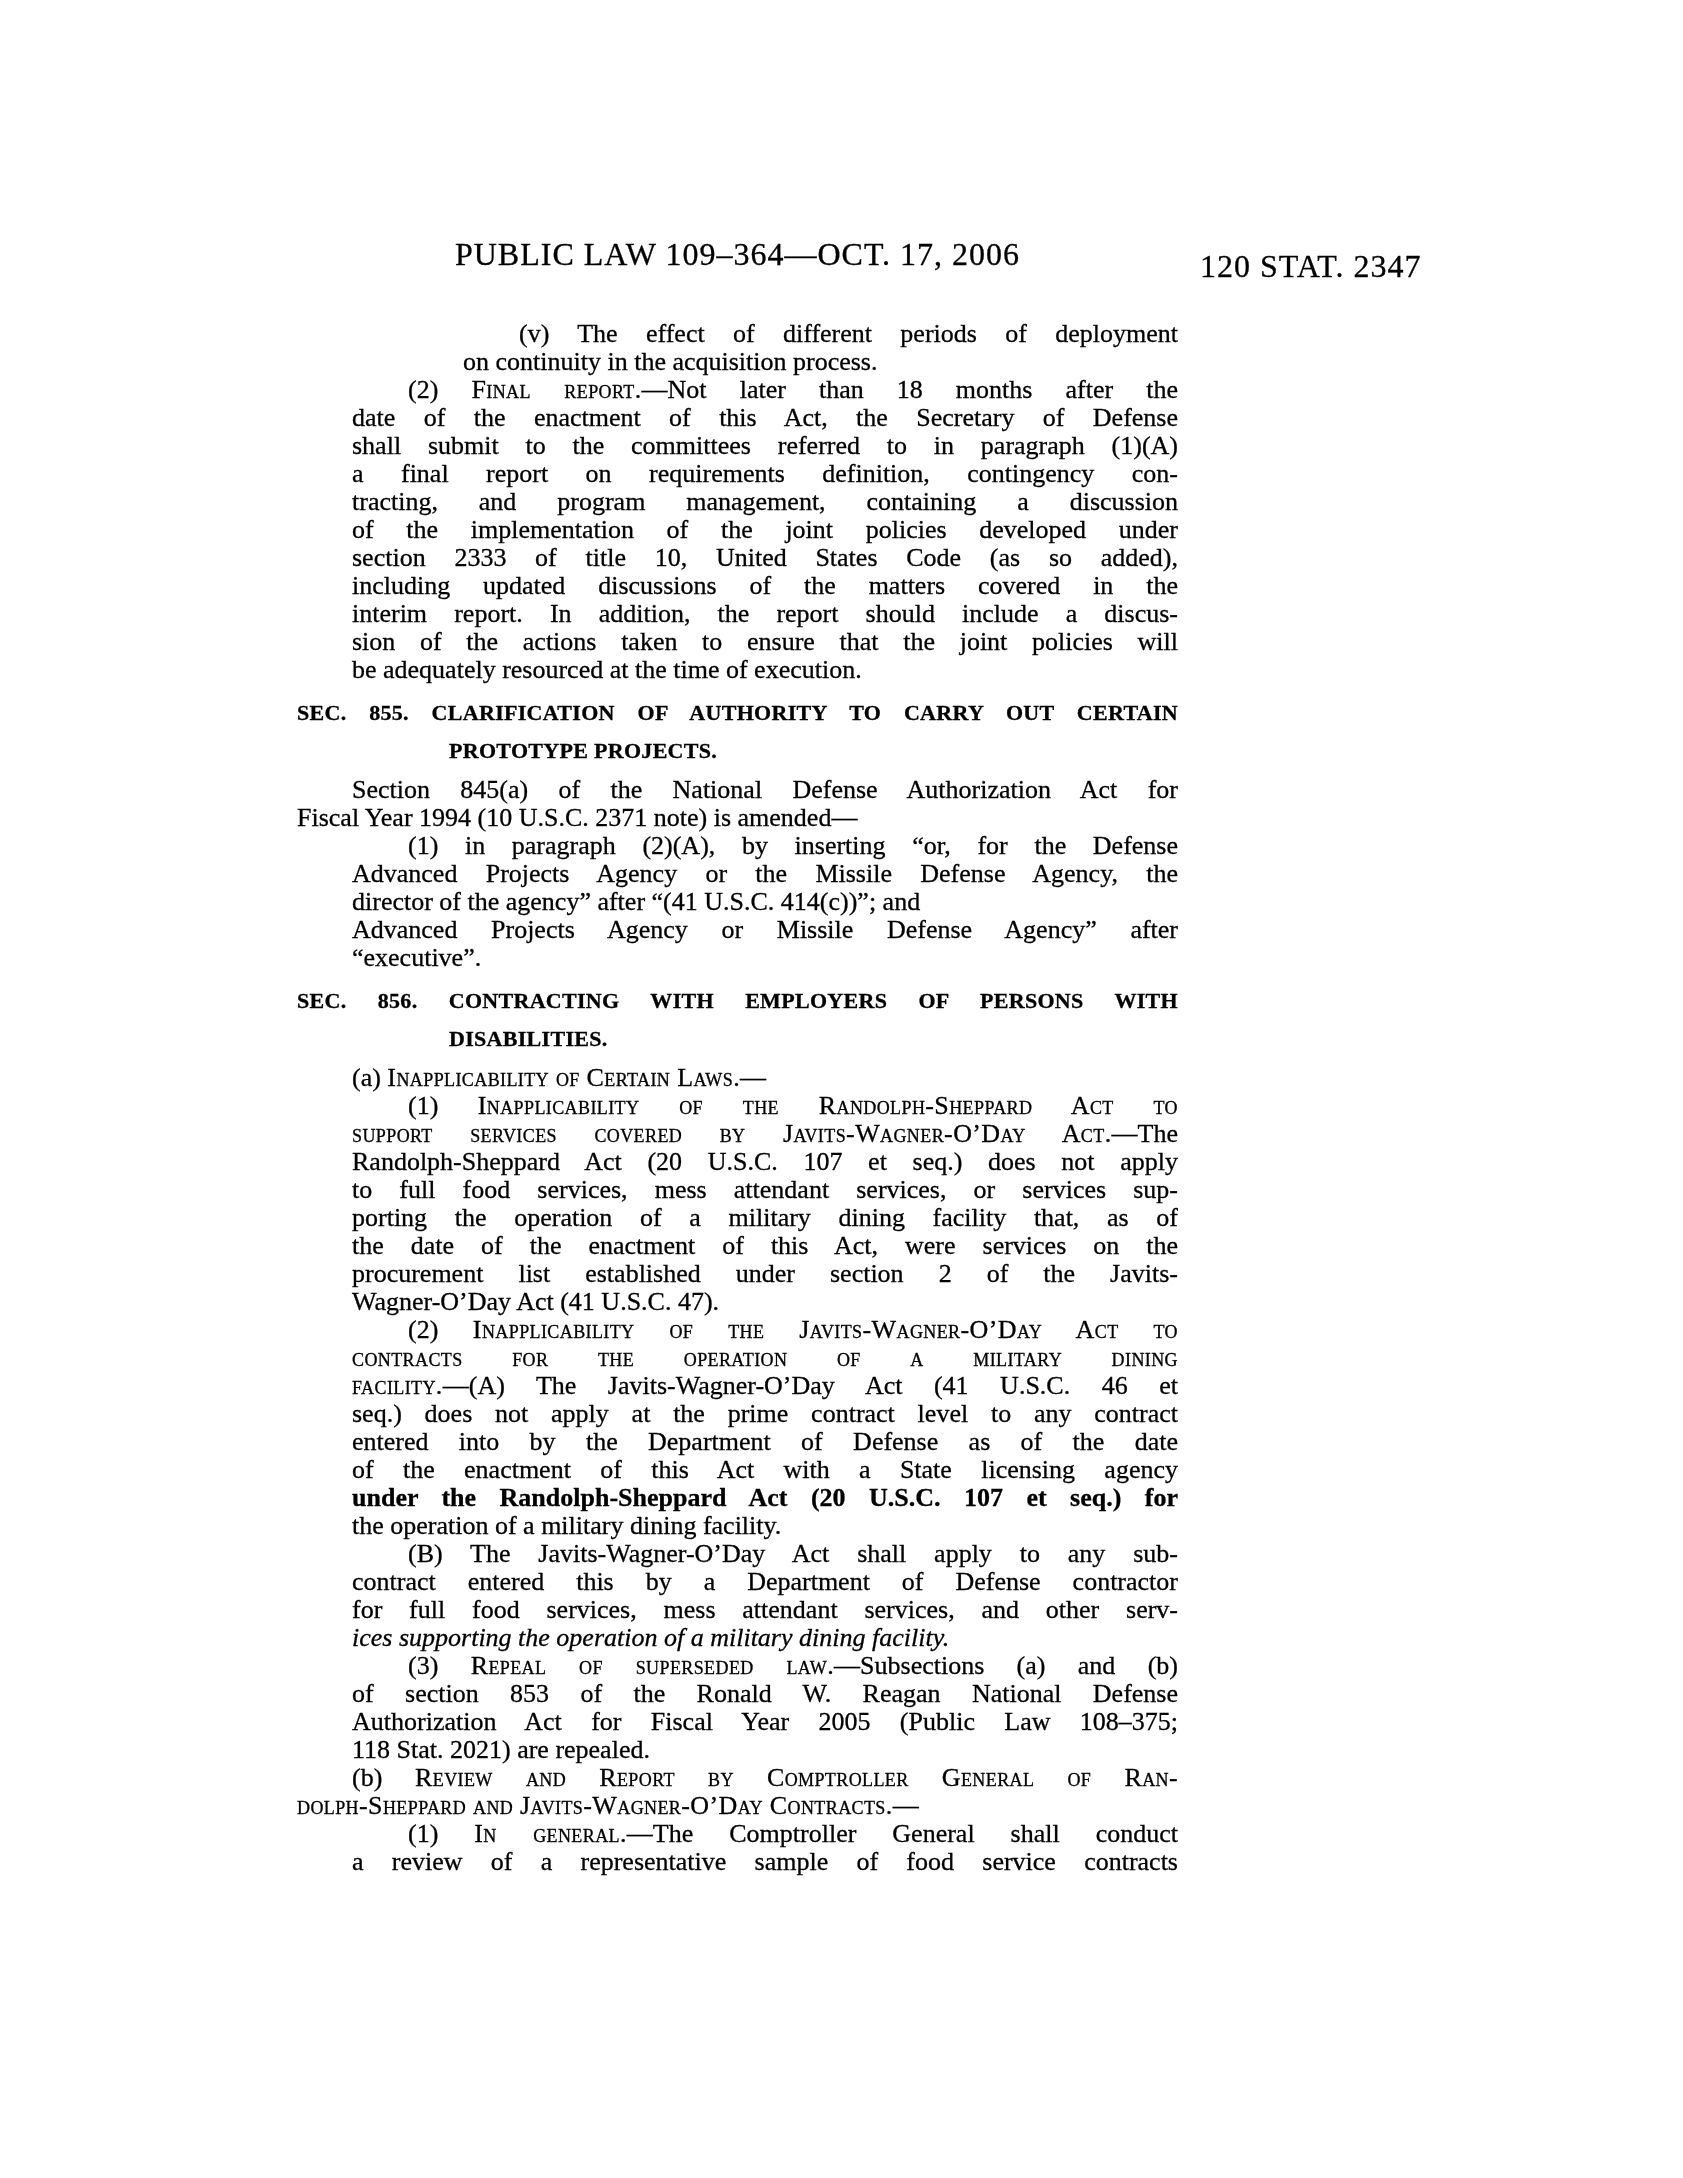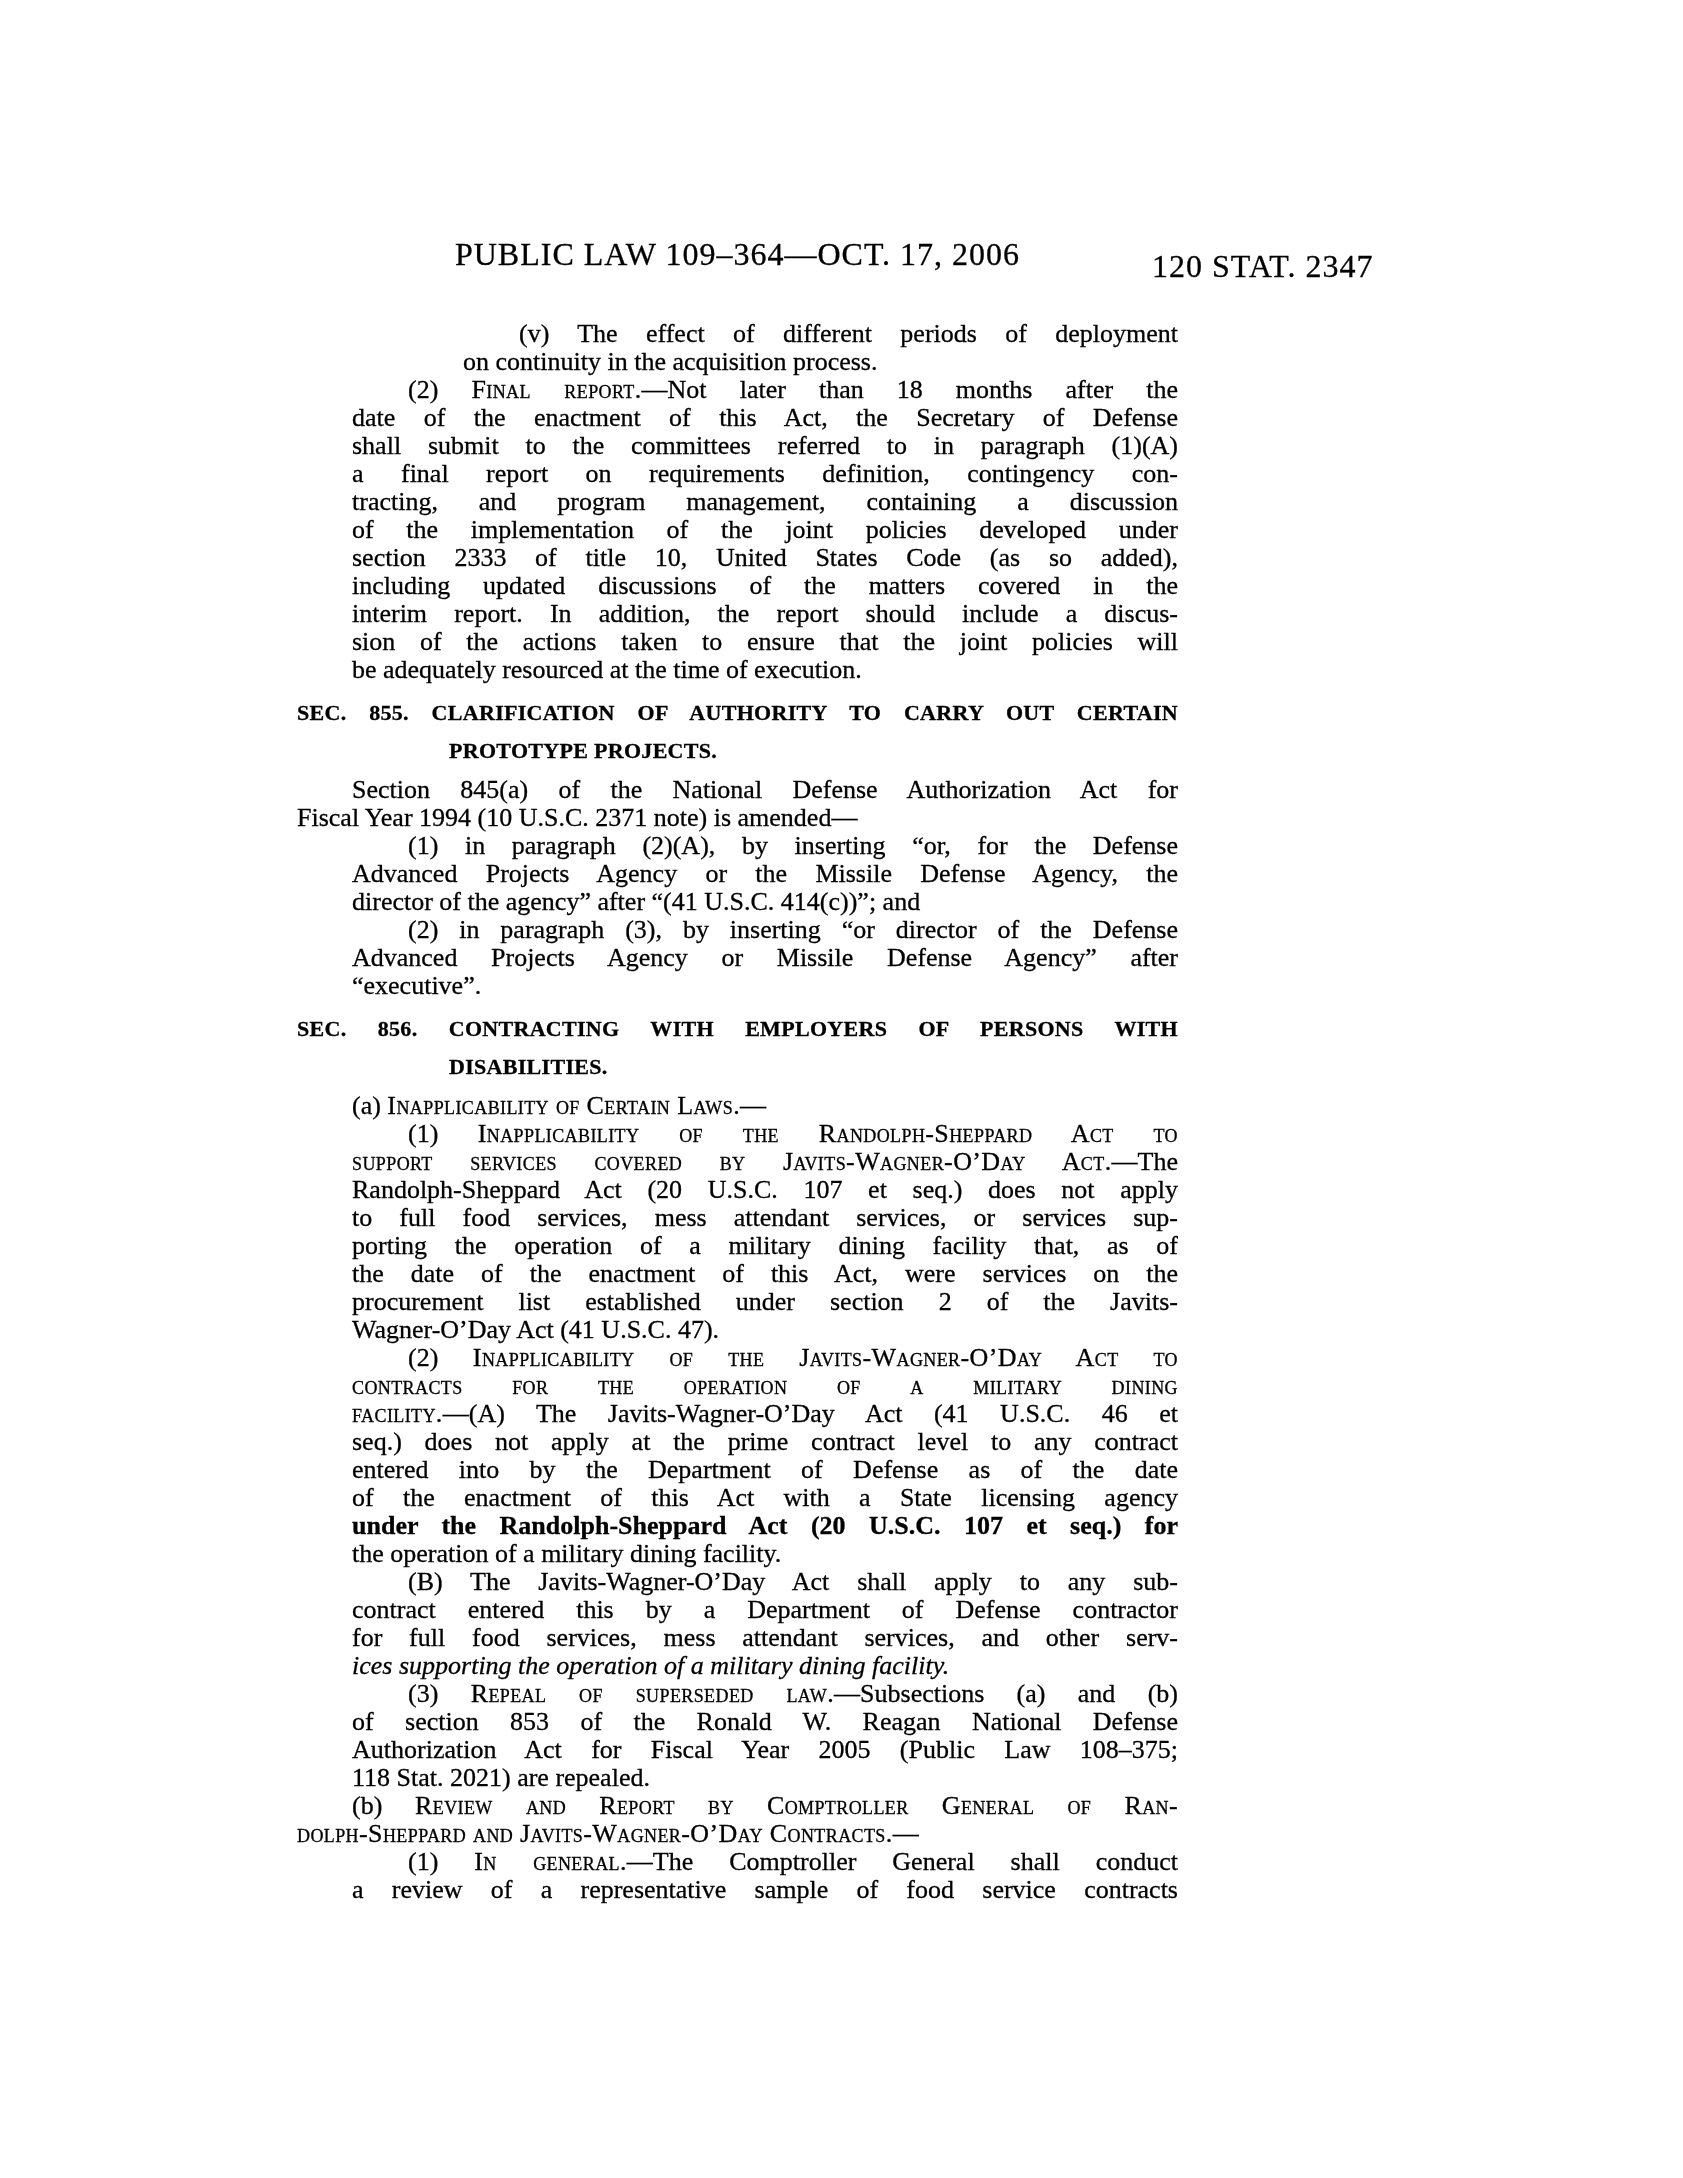--- a/index.html
+++ b/index.html
@@ -6,21 +6,21 @@
   .page {
     position:relative; width:1683px; height:2178px; background:#ffffff; color:#000;
     font-family:"Liberation Serif","DejaVu Serif",serif;
     -webkit-text-stroke:0.3px currentColor;
   }
   .law-title {
     position:absolute; left:297px; top:236px; width:881px;
     text-align:center; font-size:32px; letter-spacing:1px; white-space:nowrap;
   }
   .stat-num {
-    position:absolute; left:1152px; top:248px;
+    position:absolute; left:1200px; top:248px;
     font-size:32px; letter-spacing:1px; white-space:nowrap;
   }
   .body-col {
     position:absolute; left:297px; top:320px; width:881px;
     font-size:26px; line-height:28px;
   }
   .line { text-align:justify; }
   .line.j { text-align-last:justify; }
   .block.heading {
     font-weight:bold; font-size:22px; line-height:38px;
@@ -61,21 +61,20 @@
       <div class="block para">
         <div class="line j" style="padding-left: 55px;"><span>Section 845(a) of the National Defense Authorization Act for</span></div>
         <div class="line" style="padding-left: 0px;"><span>Fiscal Year 1994 (10 U.S.C. 2371 note) is amended—</span></div>
       </div>
       <div class="block para">
         <div class="line j" style="padding-left: 111px;"><span>(1) in paragraph (2)(A), by inserting “or, for the Defense</span></div>
         <div class="line j" style="padding-left: 55px;"><span>Advanced Projects Agency or the Missile Defense Agency, the</span></div>
         <div class="line" style="padding-left: 55px;"><span>director of the agency” after “(41 U.S.C. 414(c))”; and</span></div>
       </div>
       <div class="block para">
-        <div class="line j" style="padding-left: 111px;"><span>(2) in paragraph (3), by inserting “or director of the Defense</span></div>
         <div class="line j" style="padding-left: 55px;"><span>Advanced Projects Agency or Missile Defense Agency” after</span></div>
         <div class="line" style="padding-left: 55px;"><span>“executive”.</span></div>
       </div>
       <div class="block heading">
         <div class="line j" style="padding-left: 0px;"><span>SEC. 856. CONTRACTING WITH EMPLOYERS OF PERSONS WITH</span></div>
         <div class="line" style="padding-left: 152px;"><span>DISABILITIES.</span></div>
       </div>
       <div class="block para">
         <div class="line" style="padding-left: 55px;"><span>(a) </span><span class="sc">Inapplicability of Certain Laws.</span><span>—</span></div>
       </div>

